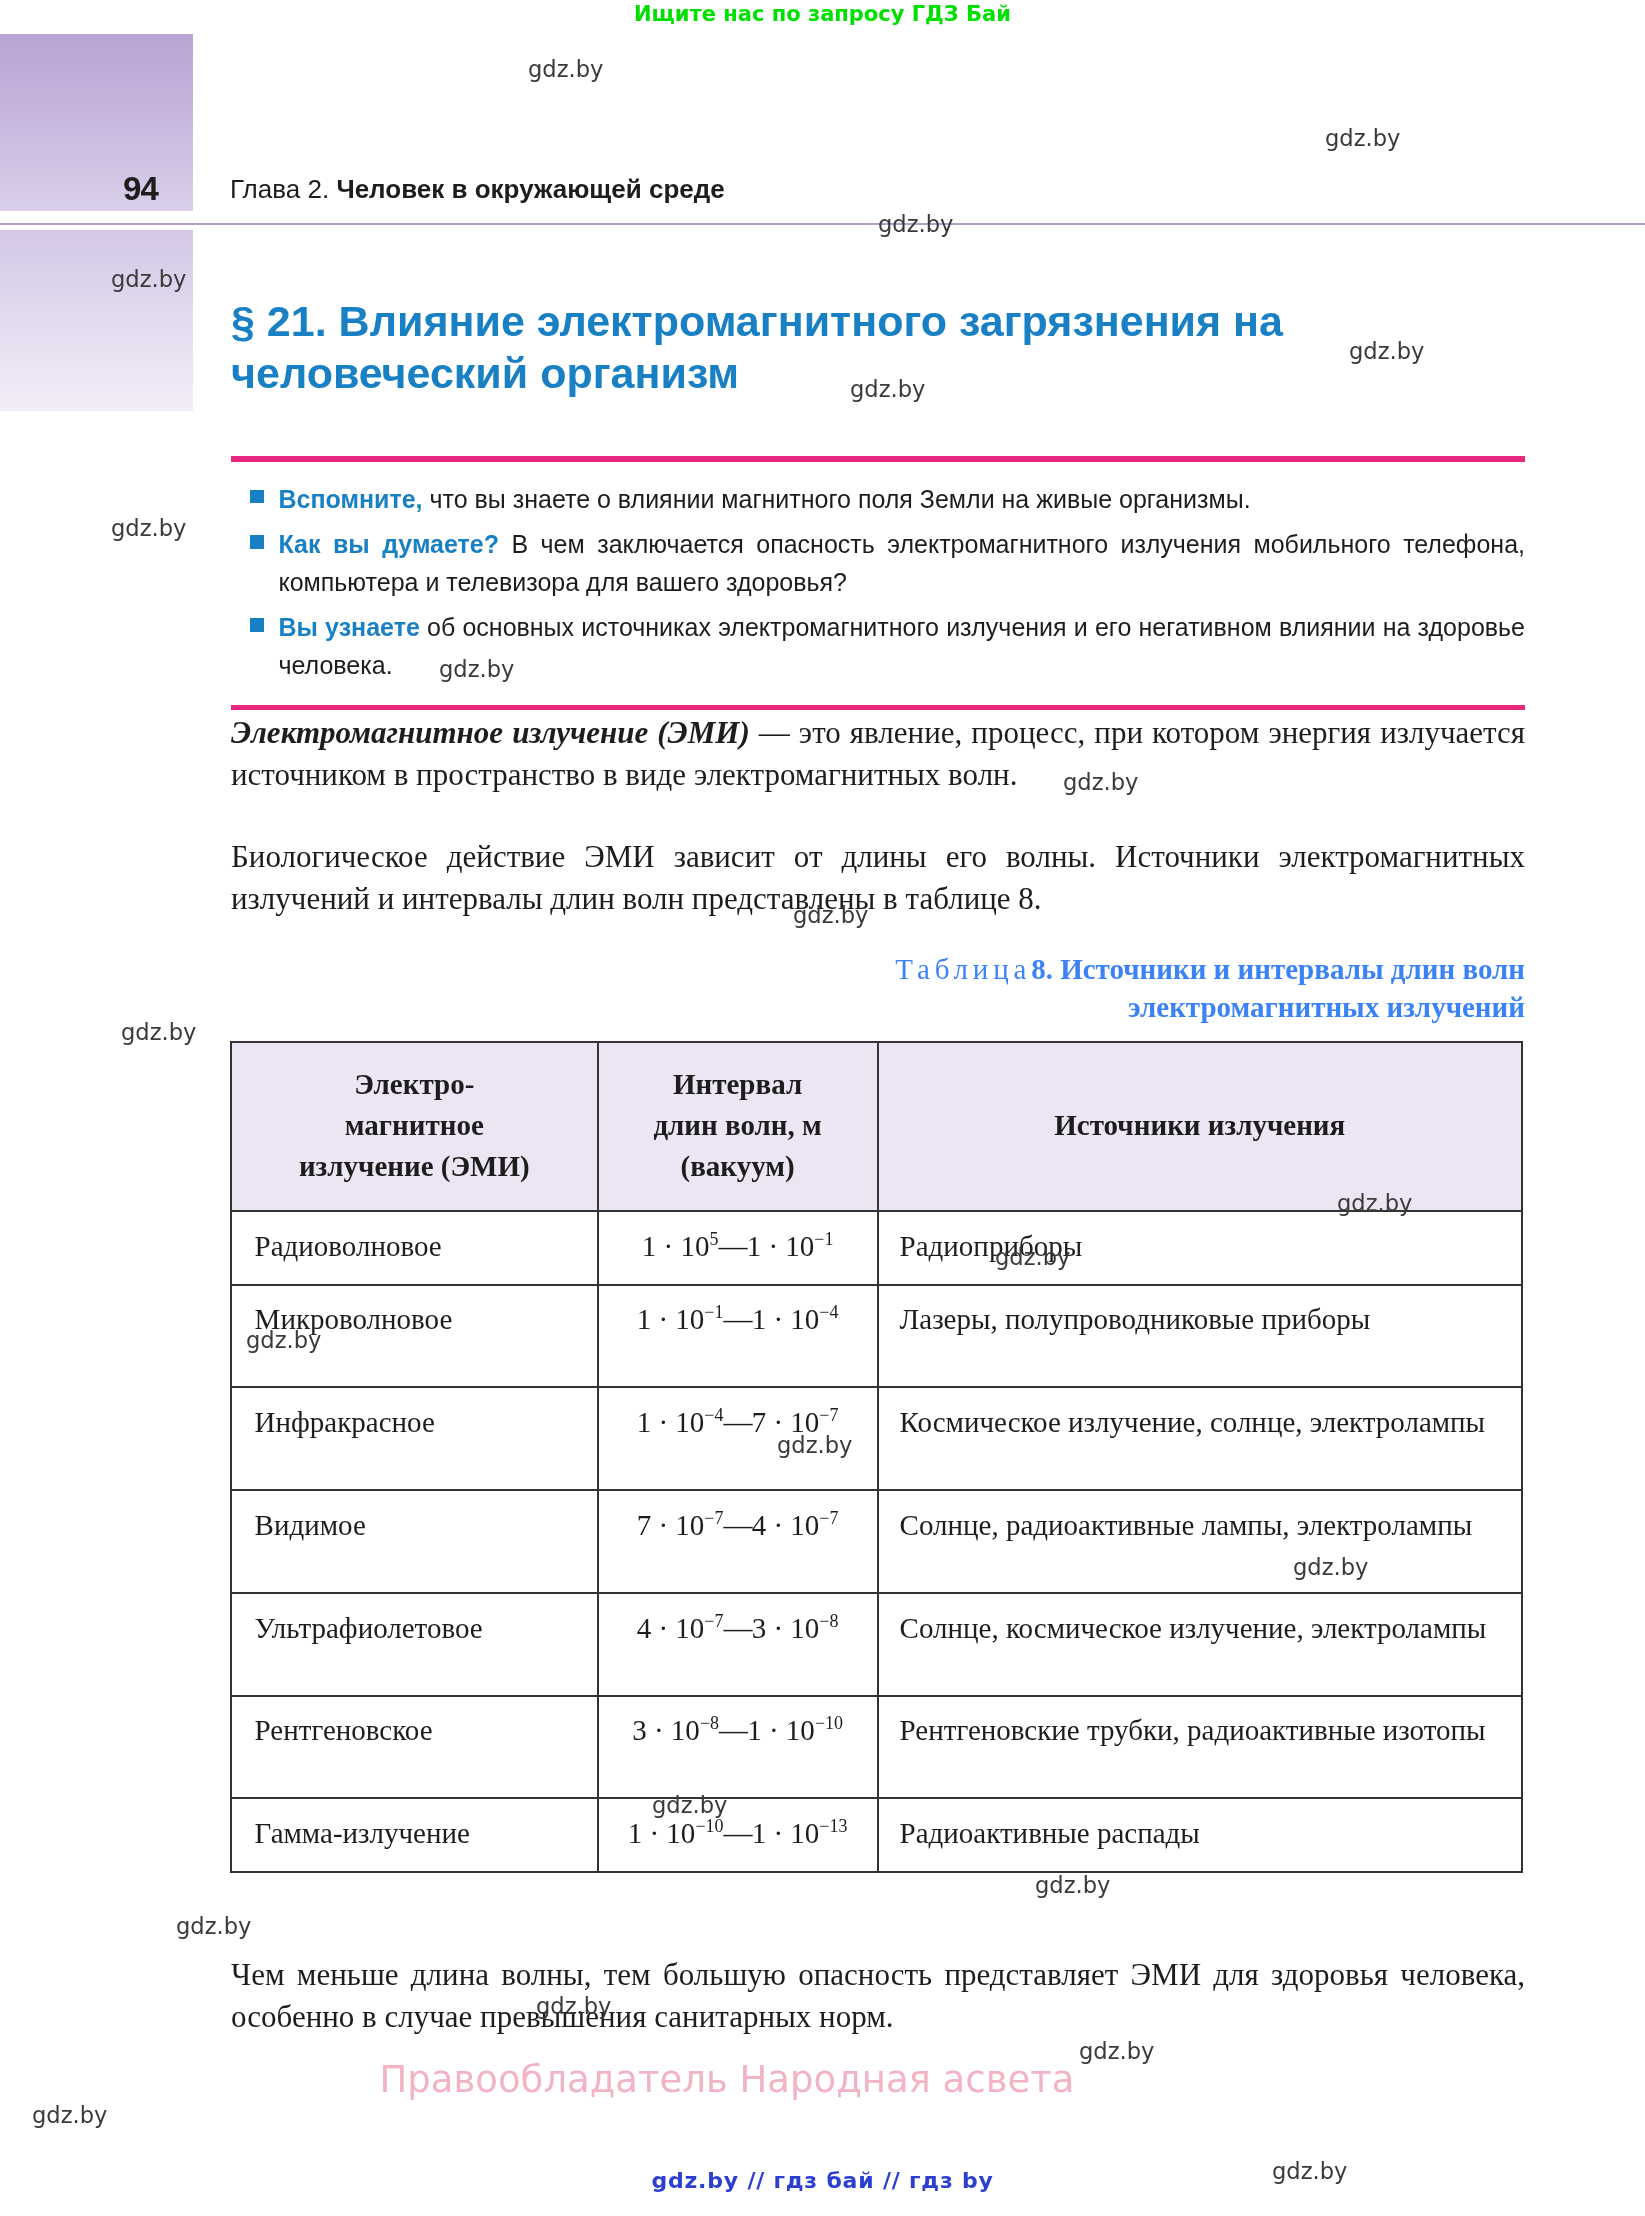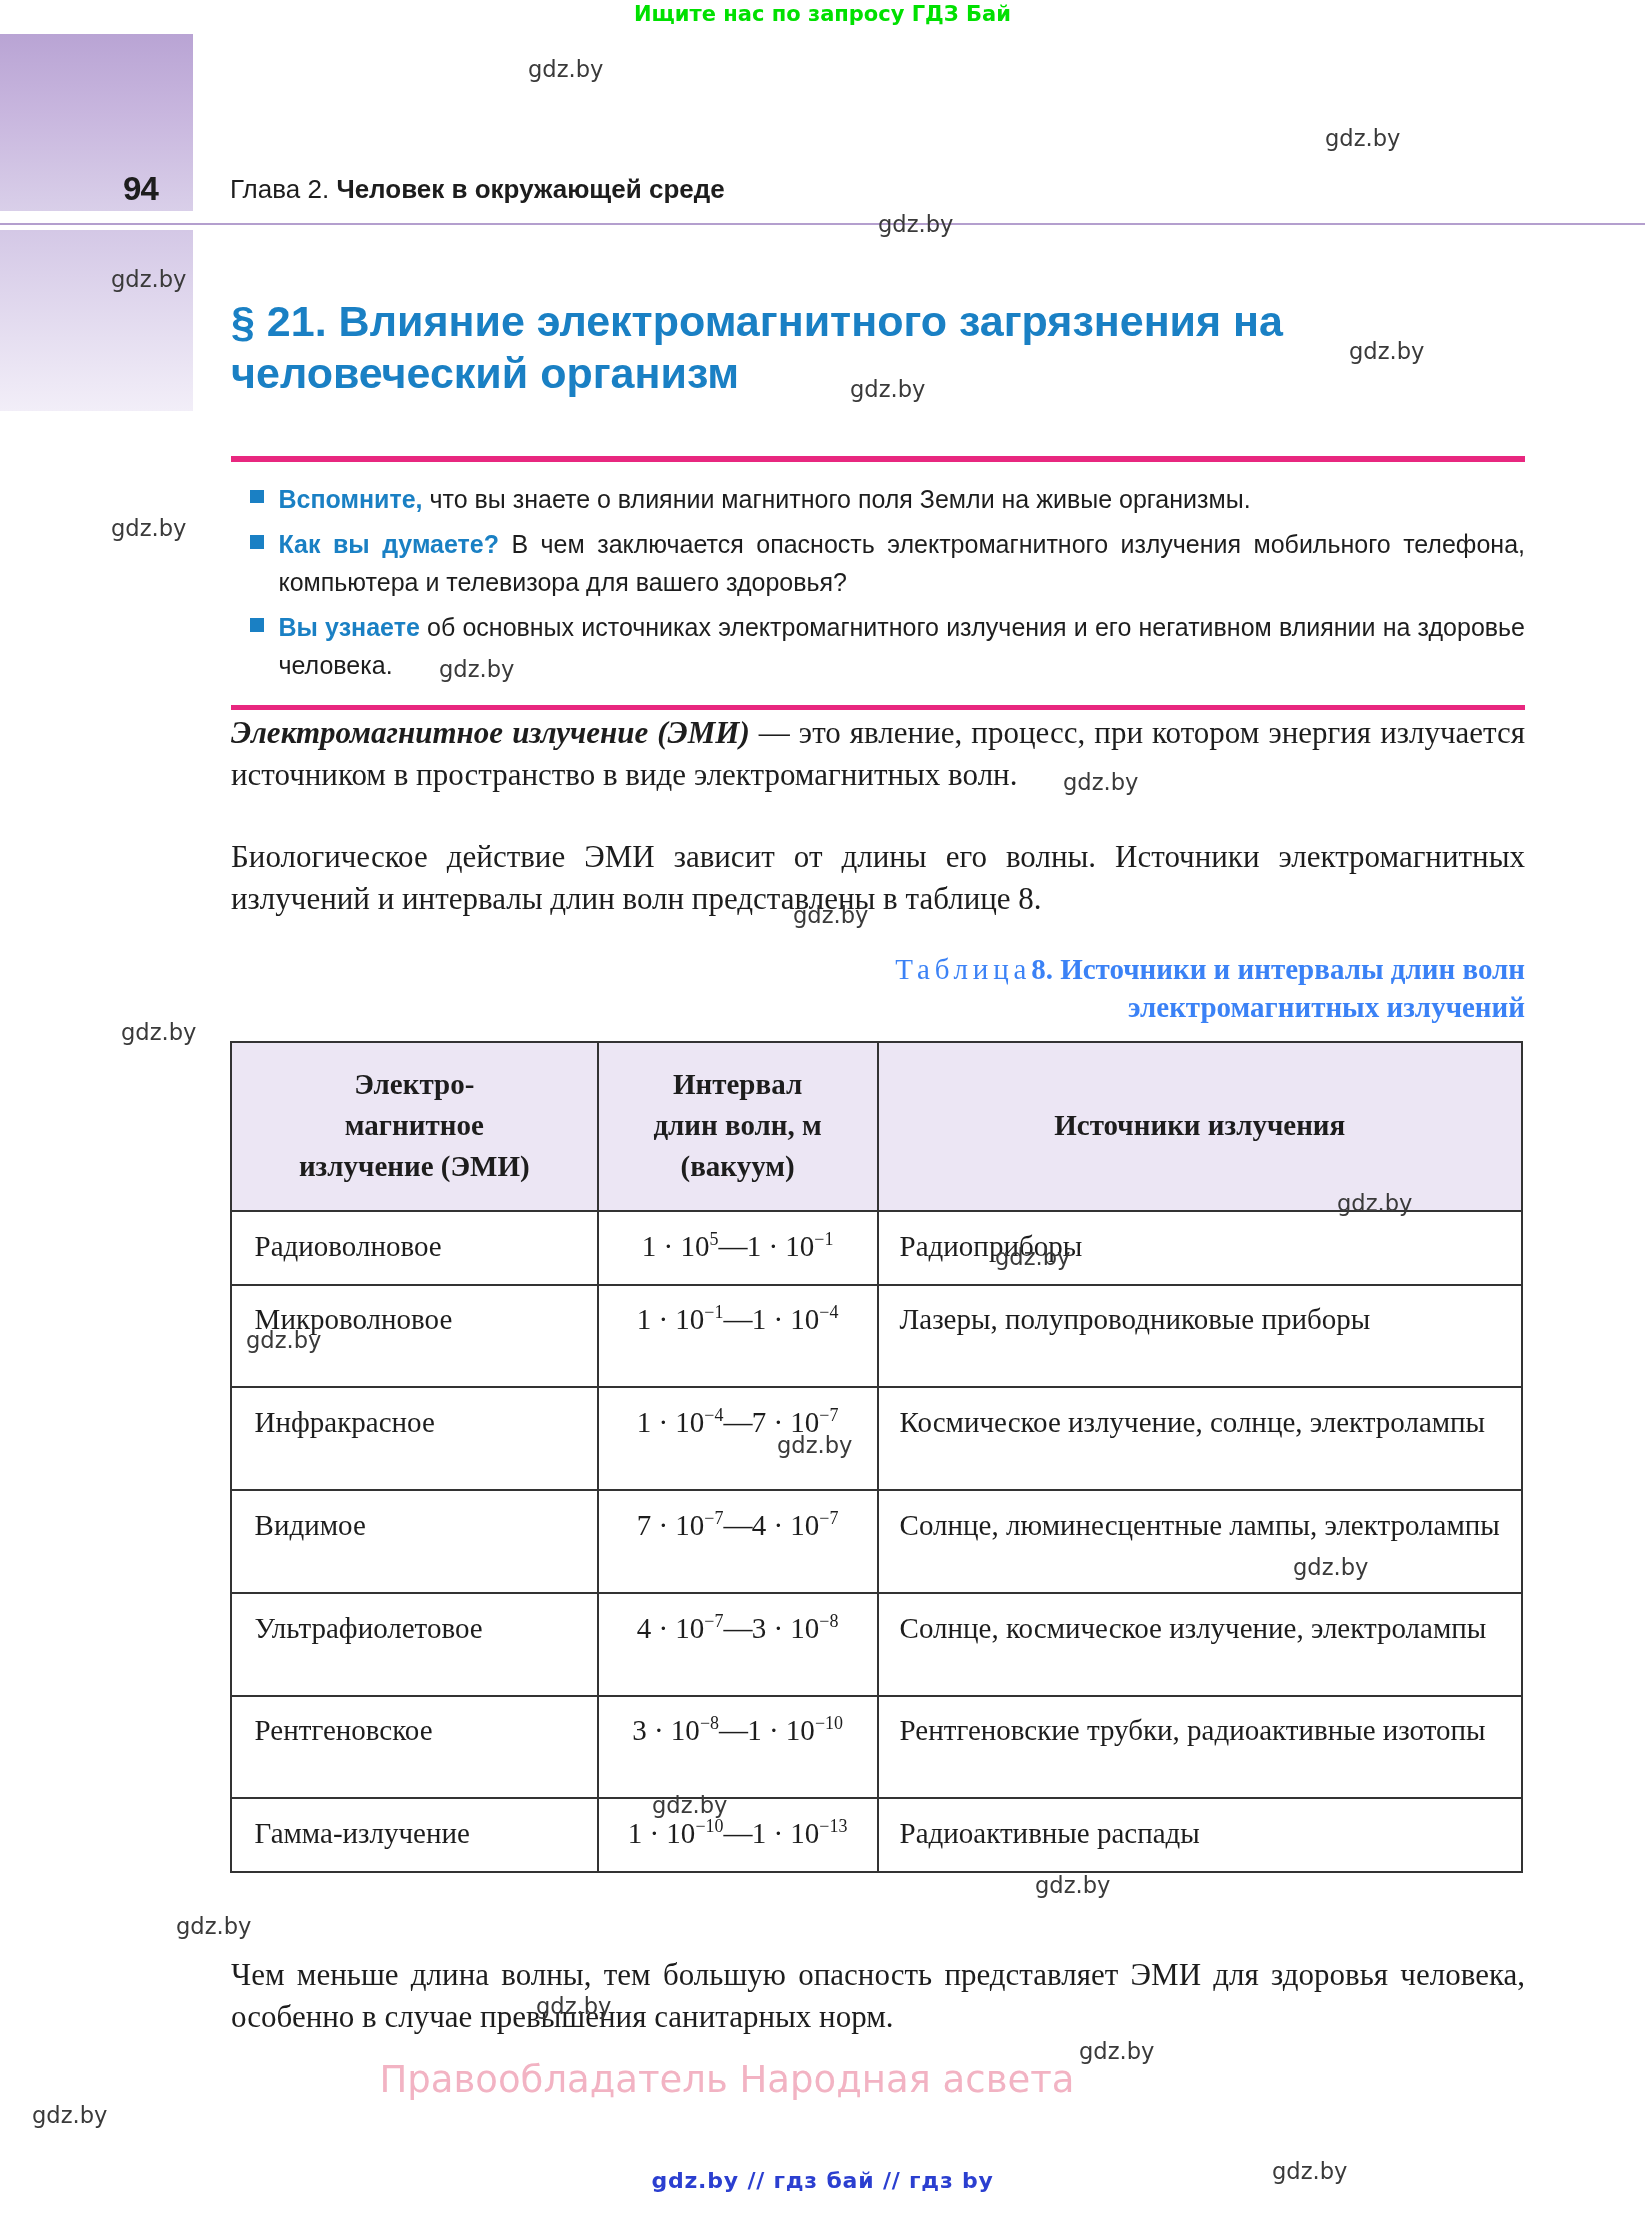--- a/index.html
+++ b/index.html
@@ -304,21 +304,21 @@
         <td class="col-src">Лазеры, полупроводниковые приборы</td>
       </tr>
       <tr class="row-tall">
         <td class="col-emi">Инфракрасное</td>
         <td class="col-range">1 · 10<sup>−4</sup><span class="sep">—</span>7 · 10<sup>−7</sup></td>
         <td class="col-src">Космическое излучение, солнце, электролампы</td>
       </tr>
       <tr class="row-tall">
         <td class="col-emi">Видимое</td>
         <td class="col-range">7 · 10<sup>−7</sup><span class="sep">—</span>4 · 10<sup>−7</sup></td>
-        <td class="col-src">Солнце, люминесцентные лампы, электролампы</td>
+        <td class="col-src">Солнце, радиоактивные лампы, электролампы</td>
       </tr>
       <tr class="row-tall">
         <td class="col-emi">Ультрафиолетовое</td>
         <td class="col-range">4 · 10<sup>−7</sup><span class="sep">—</span>3 · 10<sup>−8</sup></td>
         <td class="col-src">Солнце, космическое излучение, электролампы</td>
       </tr>
       <tr class="row-tall">
         <td class="col-emi">Рентгеновское</td>
         <td class="col-range">3 · 10<sup>−8</sup><span class="sep">—</span>1 · 10<sup>−10</sup></td>
         <td class="col-src">Рентгеновские трубки, радиоактивные изотопы</td>

